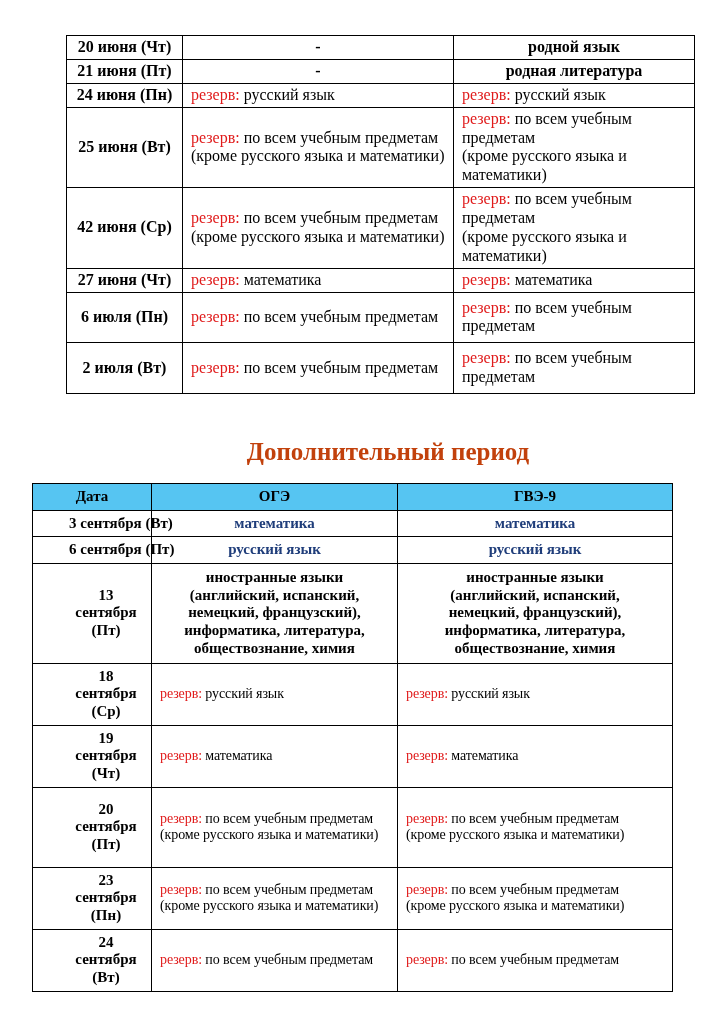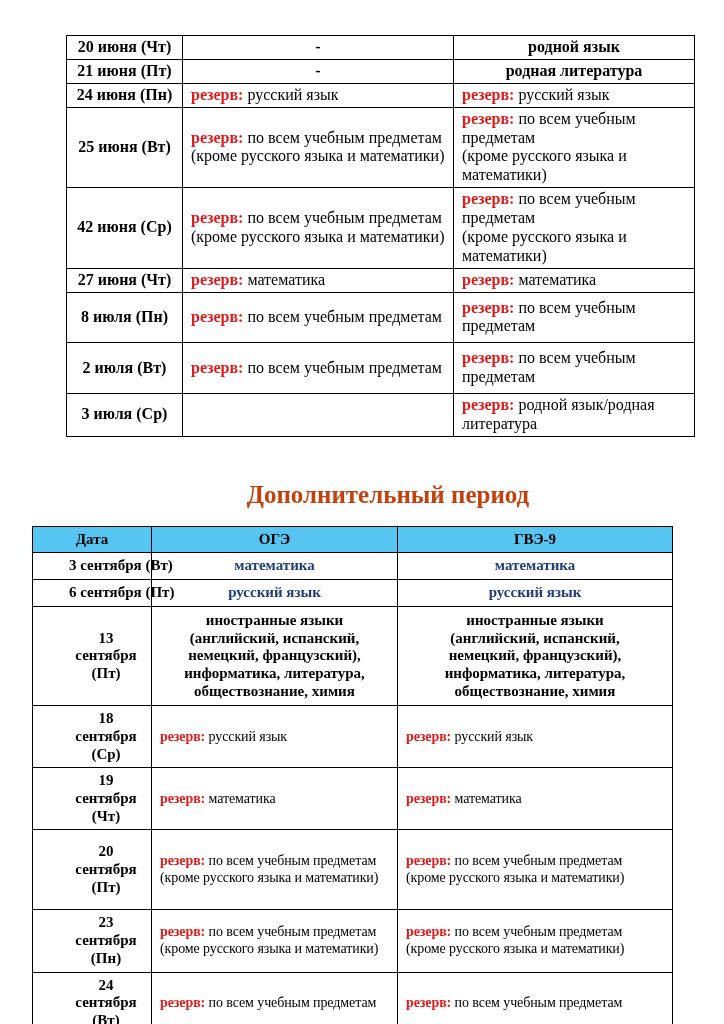--- a/index.html
+++ b/index.html
@@ -30,21 +30,21 @@
 
   .cb {  
     font-weight: bold;
     text-align: center;
     white-space: pre-line;
   }
   .lv {  
     text-align: left;
     white-space: pre-line;
   }
-  .rsv { color: #e01b1b; font-weight: bold; }
+  .rsv { color: #e01b1b; font-weight: normal; }
 
   
   .title {
     margin: 44px 0 17px 68px;
     width: 640px;
     text-align: center;
     font-size: 25px;
     font-weight: bold;
     color: #c2410c;
   }
@@ -108,34 +108,28 @@
 (кроме русского языка и математики)</span></td>
         <td class="lv"><span class="rsv">резерв:</span> <span>по всем учебным предметам
 (кроме русского языка и математики)</span></td>
       </tr>
       <tr>
         <td class="date">27 июня (Чт)</td>
         <td class="lv"><span class="rsv">резерв:</span> <span>математика</span></td>
         <td class="lv"><span class="rsv">резерв:</span> <span>математика</span></td>
       </tr>
       <tr class="tall">
-        <td class="date">8 июля (Пн)</td>
+        <td class="date">6 июля (Пн)</td>
         <td class="lv"><span class="rsv">резерв:</span> <span>по всем учебным предметам</span></td>
         <td class="lv"><span class="rsv">резерв:</span> <span>по всем учебным предметам</span></td>
       </tr>
       <tr class="tall">
         <td class="date">2 июля (Вт)</td>
         <td class="lv"><span class="rsv">резерв:</span> <span>по всем учебным предметам</span></td>
         <td class="lv"><span class="rsv">резерв:</span> <span>по всем учебным предметам</span></td>
-      </tr>
-      <tr>
-        <td class="date">3 июля (Ср)</td>
-        <td class="lv"></td>
-        <td class="lv"><span class="rsv">резерв:</span> <span>родной язык/родная
-литература</span></td>
       </tr>
     </tbody>
   </table>
 
   <div class="title">Дополнительный период</div>
 
   <table class="t2">
     <colgroup>
         <col style="width:119px">
         <col style="width:246px">

